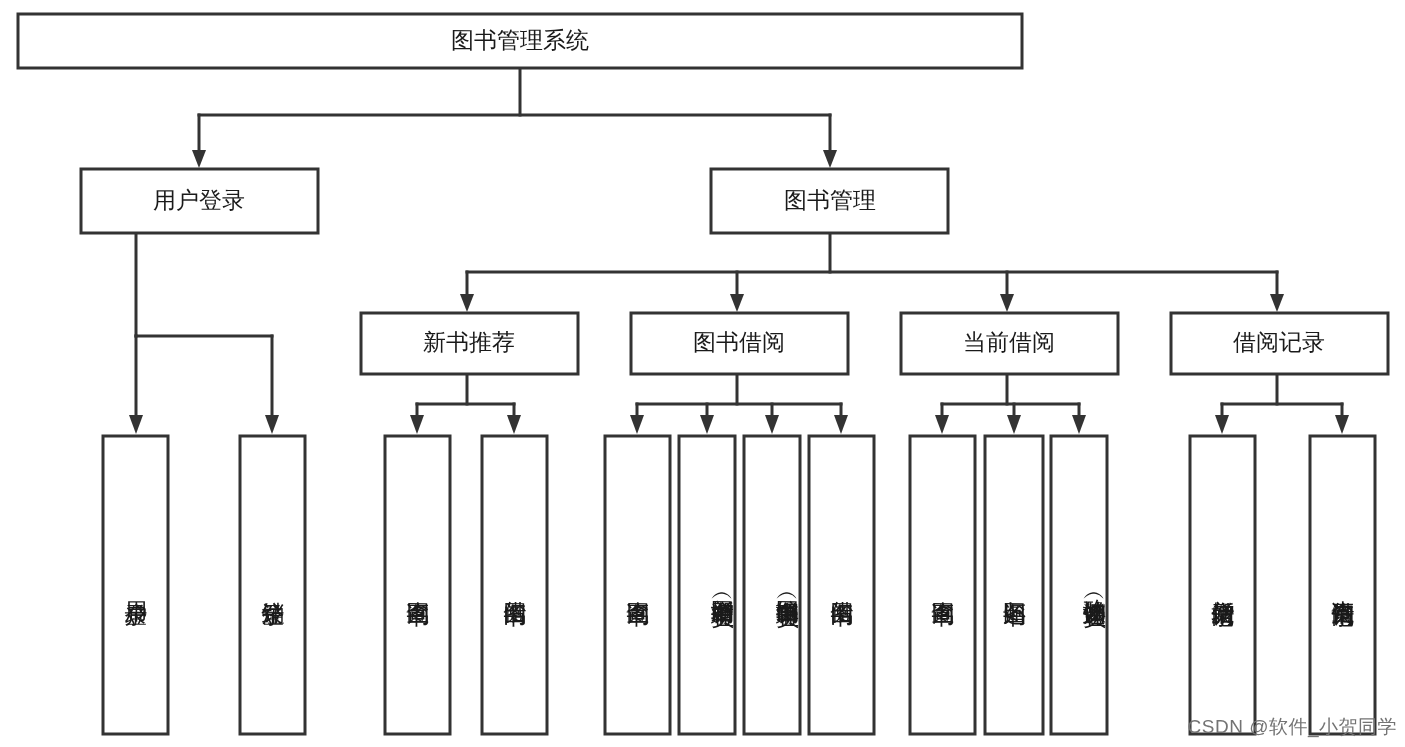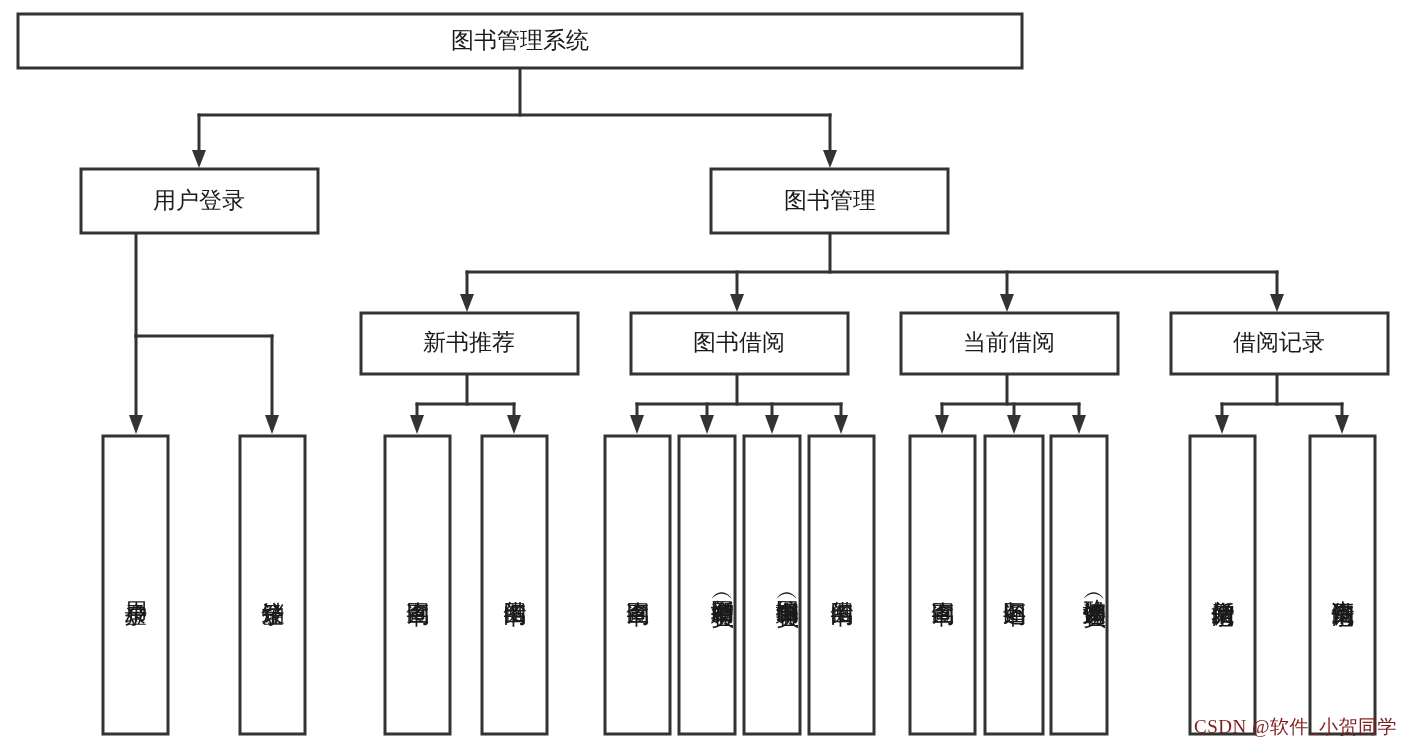--- a/index.html
+++ b/index.html
@@ -41,23 +41,23 @@
     font-family: "Liberation Sans", "DejaVu Sans", sans-serif;
     font-size: 23px;
     fill: #1a1a1a;
     text-anchor: middle;
     dominant-baseline: middle;
   }
   .watermark {
     position: absolute;
     right: 8px;
     bottom: 4px;
-    font-family: Liberation Serif, serif;
+    font-family: Liberation Sans, sans-serif;
     font-size: 19px;
-    color: #7f1d1d;
+    color: #737373;
     white-space: nowrap;
     letter-spacing: 0.5px;
   }
   .vlabel {
     position: absolute;
     font-family: "Liberation Sans", "DejaVu Sans", sans-serif;
     font-size: 23px;
     color: #1a1a1a;
     writing-mode: vertical-rl;
     text-orientation: upright;

